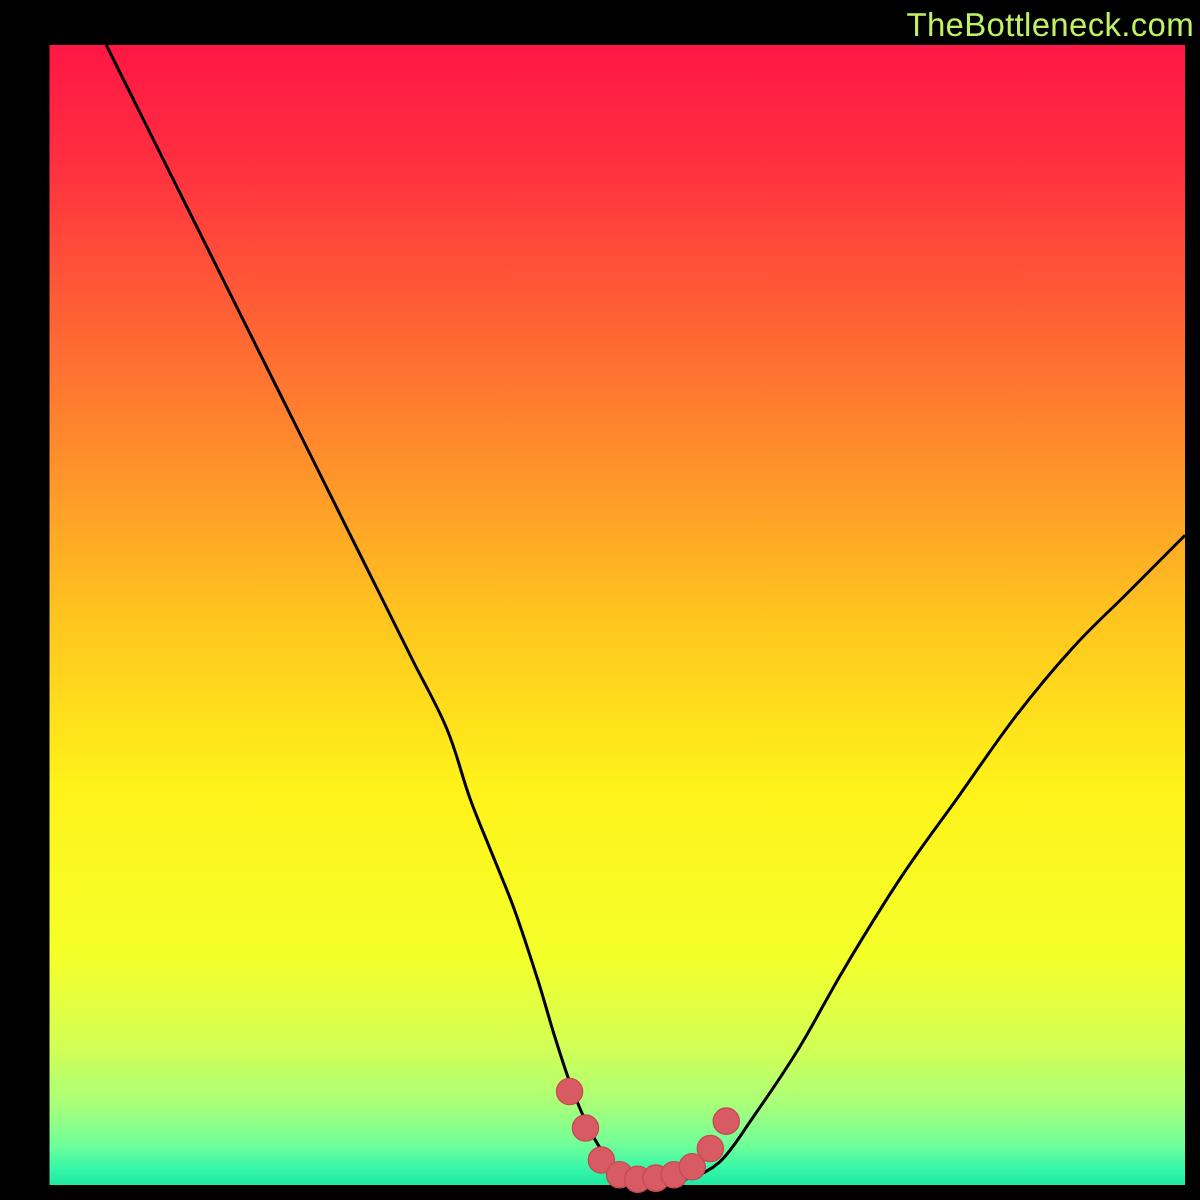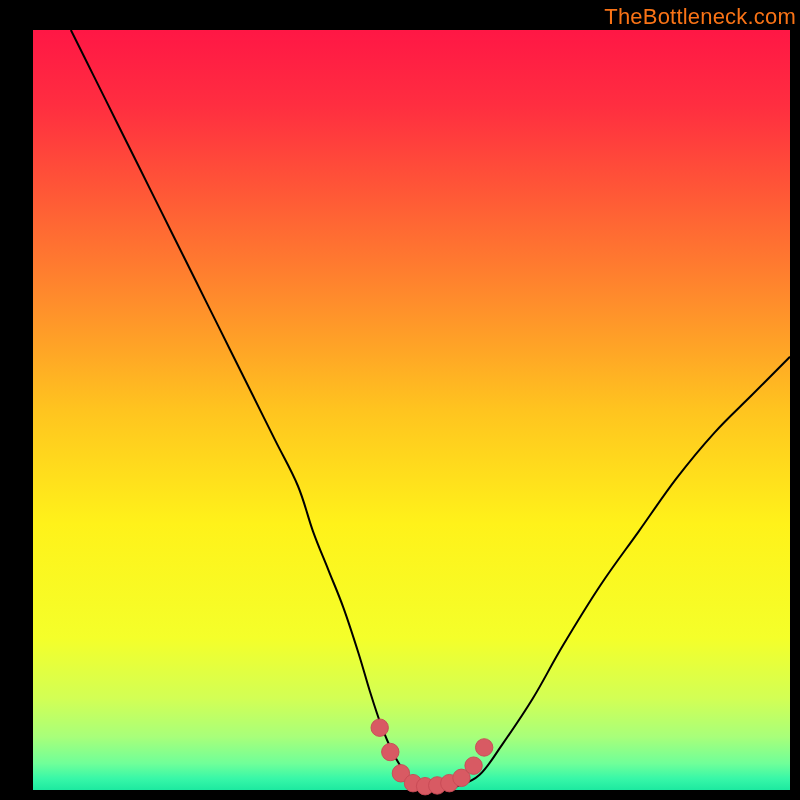--- a/index.html
+++ b/index.html
@@ -22,21 +22,21 @@
   .plot-area {
     position: absolute;
     background: #000000;
   }
   .gradient-bg {
     position: absolute;
     inset: 0;
   }
   .watermark {
     position: absolute;
-    color: #f97316;
+    color: #bef264;
     font-size: 22px;
     font-weight: 500;
     letter-spacing: 0.2px;
     white-space: nowrap;
   }
   svg.curve {
     position: absolute;
     inset: 0;
     width: 100%;
     height: 100%;

